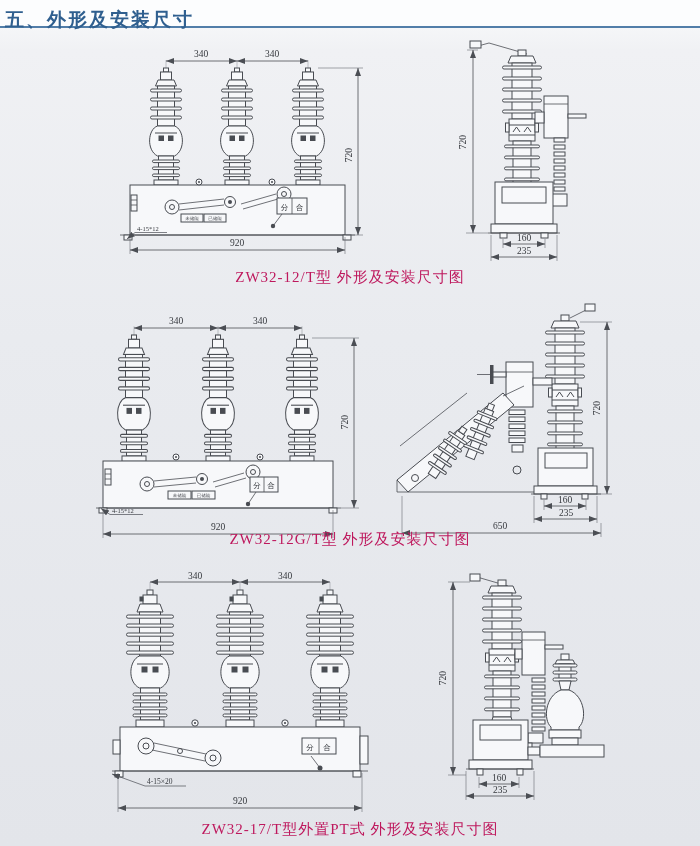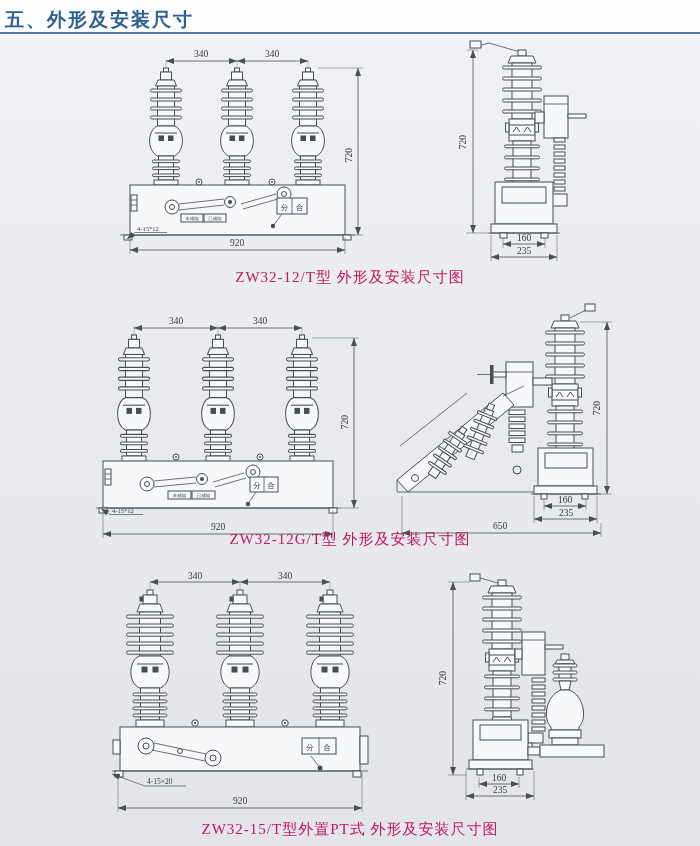--- a/index.html
+++ b/index.html
@@ -2,21 +2,21 @@
 <html><head>
 <meta charset="utf-8">
 <style>
   html,body{margin:0;padding:0;}
   body{
     width:700px;height:846px;position:relative;overflow:hidden;
     font-family:"Liberation Serif",serif;
     background:linear-gradient(180deg,#fbfcfd 0%,#f0f1f4 6%,#e9ebef 40%,#e3e5ea 100%);
   }
   .hdr{
-    position:absolute;top:0;left:0;width:700px;height:34px;
+    position:absolute;top:0;left:0;width:700px;height:28px;
     background:#fcfdfe;border-bottom:2px solid #527ea9;
     box-sizing:border-box;padding:7px 0 0 5px;
   }
   .hdr-title{
     font-size:19px;font-weight:bold;color:#2f5f8f;letter-spacing:2px;
     font-family:"Liberation Serif",serif;
   }
   svg{position:absolute;left:0;display:block;}
   .caption{
     position:absolute;left:0;width:700px;text-align:center;
@@ -429,13 +429,13 @@
     <line class="xl" x1="479" y1="205" x2="479" y2="216"></line>
       <line class="xl" x1="519" y1="205" x2="519" y2="216"></line>
     <line class="dl" x1="479" y1="212" x2="519" y2="212" marker-start="url(#as)" marker-end="url(#ae)"></line>
     <text class="dim" x="499" y="209" text-anchor="middle">160</text>
     <line class="xl" x1="466" y1="199" x2="466" y2="228"></line>
       <line class="xl" x1="534" y1="199" x2="534" y2="228"></line>
     <line class="dl" x1="466" y1="224" x2="534" y2="224" marker-start="url(#as)" marker-end="url(#ae)"></line>
     <text class="dim" x="500" y="221" text-anchor="middle">235</text>
   </g>
 </svg>
-<div class="caption" style="top:820px">ZW32-15/T型外置PT式 外形及安装尺寸图</div>
+<div class="caption" style="top:820px">ZW32-17/T型外置PT式 外形及安装尺寸图</div>
 
 </body></html>

